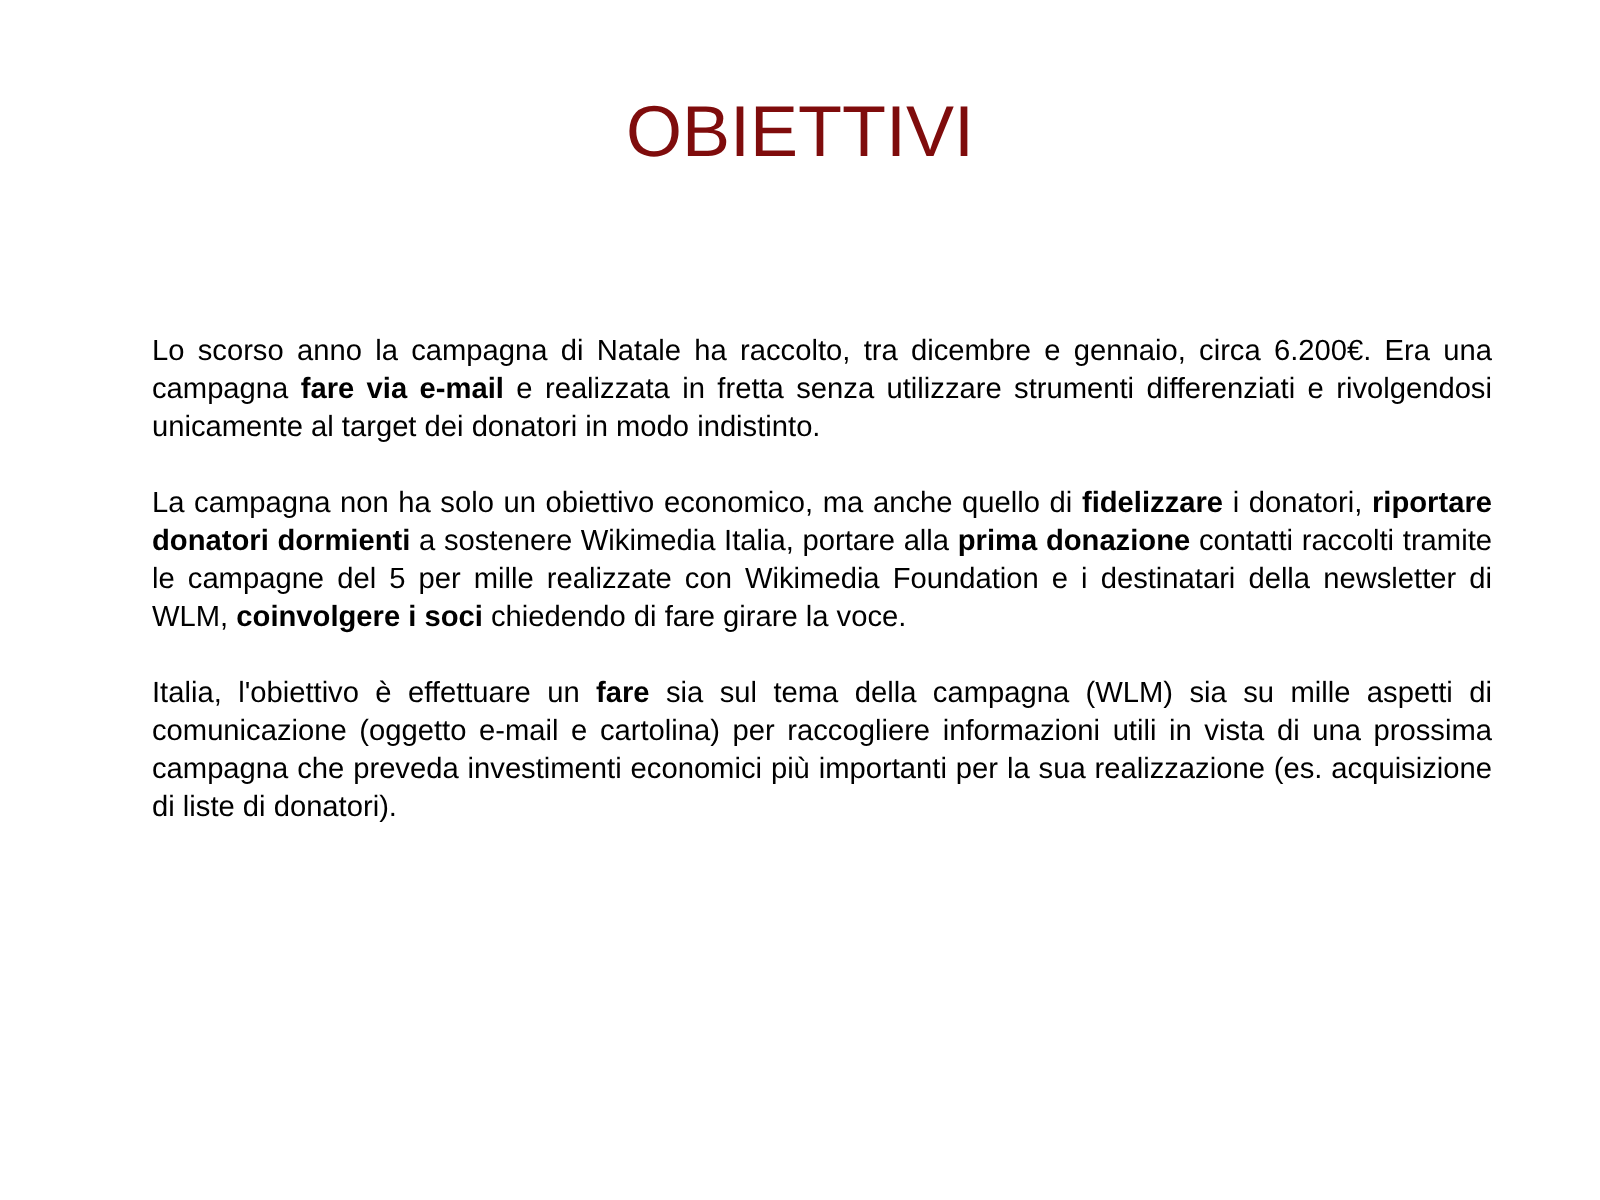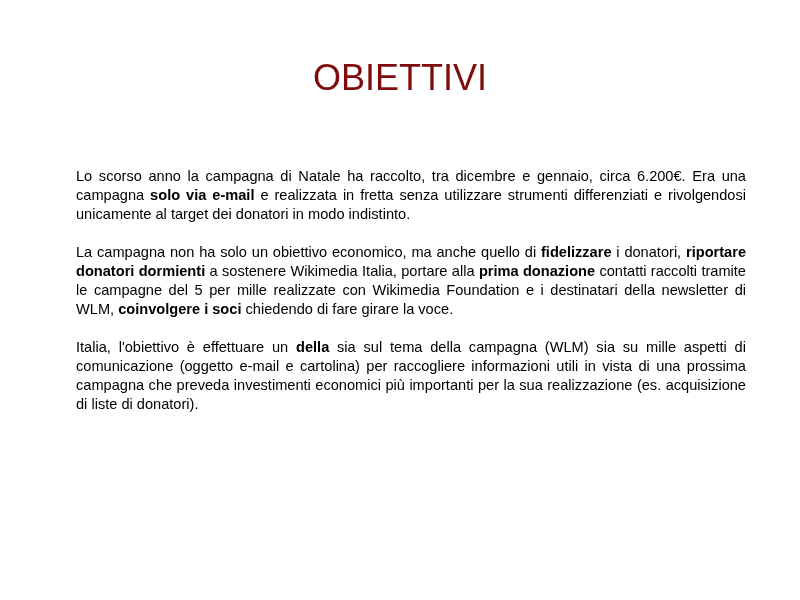--- a/index.html
+++ b/index.html
@@ -10,21 +10,21 @@
     .slide {
       position: relative;
       width: 800px;
       height: 600px;
       background: #ffffff;
       overflow: hidden;
     }
     .title {
       position: absolute;
       left: 0;
-      top: 56px;
+      top: 44px;
       width: 800px;
       text-align: center;
       font-family: "Liberation Sans", sans-serif;
       font-size: 36px;
       line-height: 44px;
       color: #7f0c0c;
       font-weight: normal;
       margin: 0;
     }
     .body {
@@ -45,17 +45,17 @@
       font-weight: bold;
     }
   </style>
 </head>
 <body>
 
 <div class="slide">
   <h1 class="title">OBIETTIVI</h1>
 
   <div class="body">
-    <p><span>Lo scorso anno la campagna di Natale ha raccolto, tra dicembre e gennaio, circa 6.200€. Era una campagna </span><b>solo via e-mail</b><span> e realizzata in fretta senza utilizzare strumenti differenziati e rivolgendosi unicamente al target dei donatori in modo indistinto.</span></p>
+    <p><span>Lo scorso anno la campagna di Natale ha raccolto, tra dicembre e gennaio, circa 6.200€. Era una campagna </span><b>fare via e-mail</b><span> e realizzata in fretta senza utilizzare strumenti differenziati e rivolgendosi unicamente al target dei donatori in modo indistinto.</span></p>
     <p><span>La campagna non ha solo un obiettivo economico, ma anche quello di </span><b>fidelizzare</b><span> i donatori, </span><b>riportare donatori dormienti</b><span> a sostenere Wikimedia Italia, portare alla </span><b>prima donazione</b><span> contatti raccolti tramite le campagne del 5 per mille realizzate con Wikimedia Foundation e i destinatari della newsletter di WLM, </span><b>coinvolgere i soci</b><span> chiedendo di fare girare la voce.</span></p>
-    <p><span>Italia, l'obiettivo è effettuare un </span><b>della</b><span> sia sul tema della campagna (WLM) sia su mille aspetti di comunicazione (oggetto e-mail e cartolina) per raccogliere informazioni utili in vista di una prossima campagna che preveda investimenti economici più importanti per la sua realizzazione (es. acquisizione di liste di donatori).</span></p>
+    <p><span>Italia, l'obiettivo è effettuare un </span><b>fare</b><span> sia sul tema della campagna (WLM) sia su mille aspetti di comunicazione (oggetto e-mail e cartolina) per raccogliere informazioni utili in vista di una prossima campagna che preveda investimenti economici più importanti per la sua realizzazione (es. acquisizione di liste di donatori).</span></p>
   </div>
 </div>
 
 </body></html>

